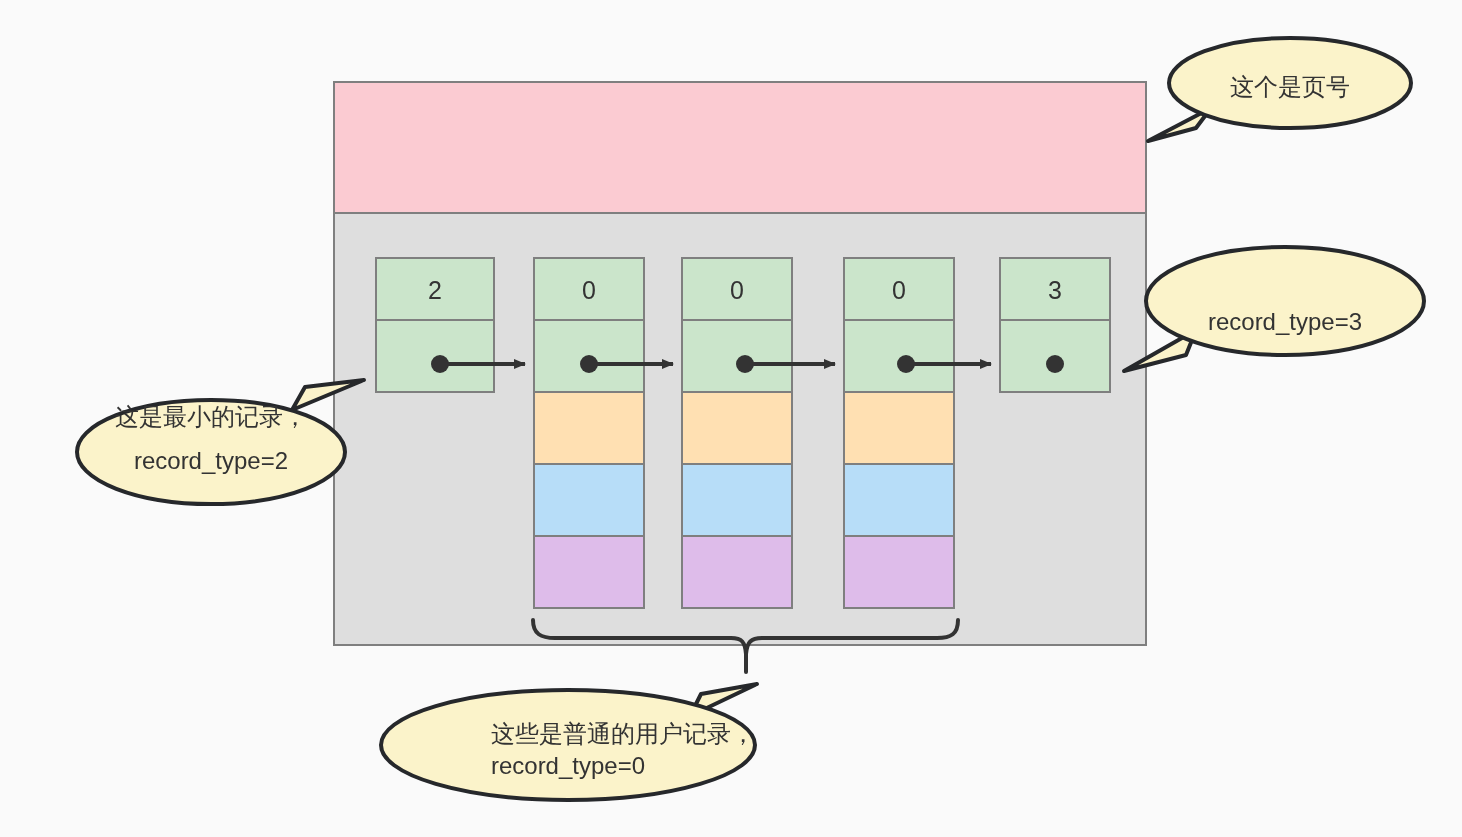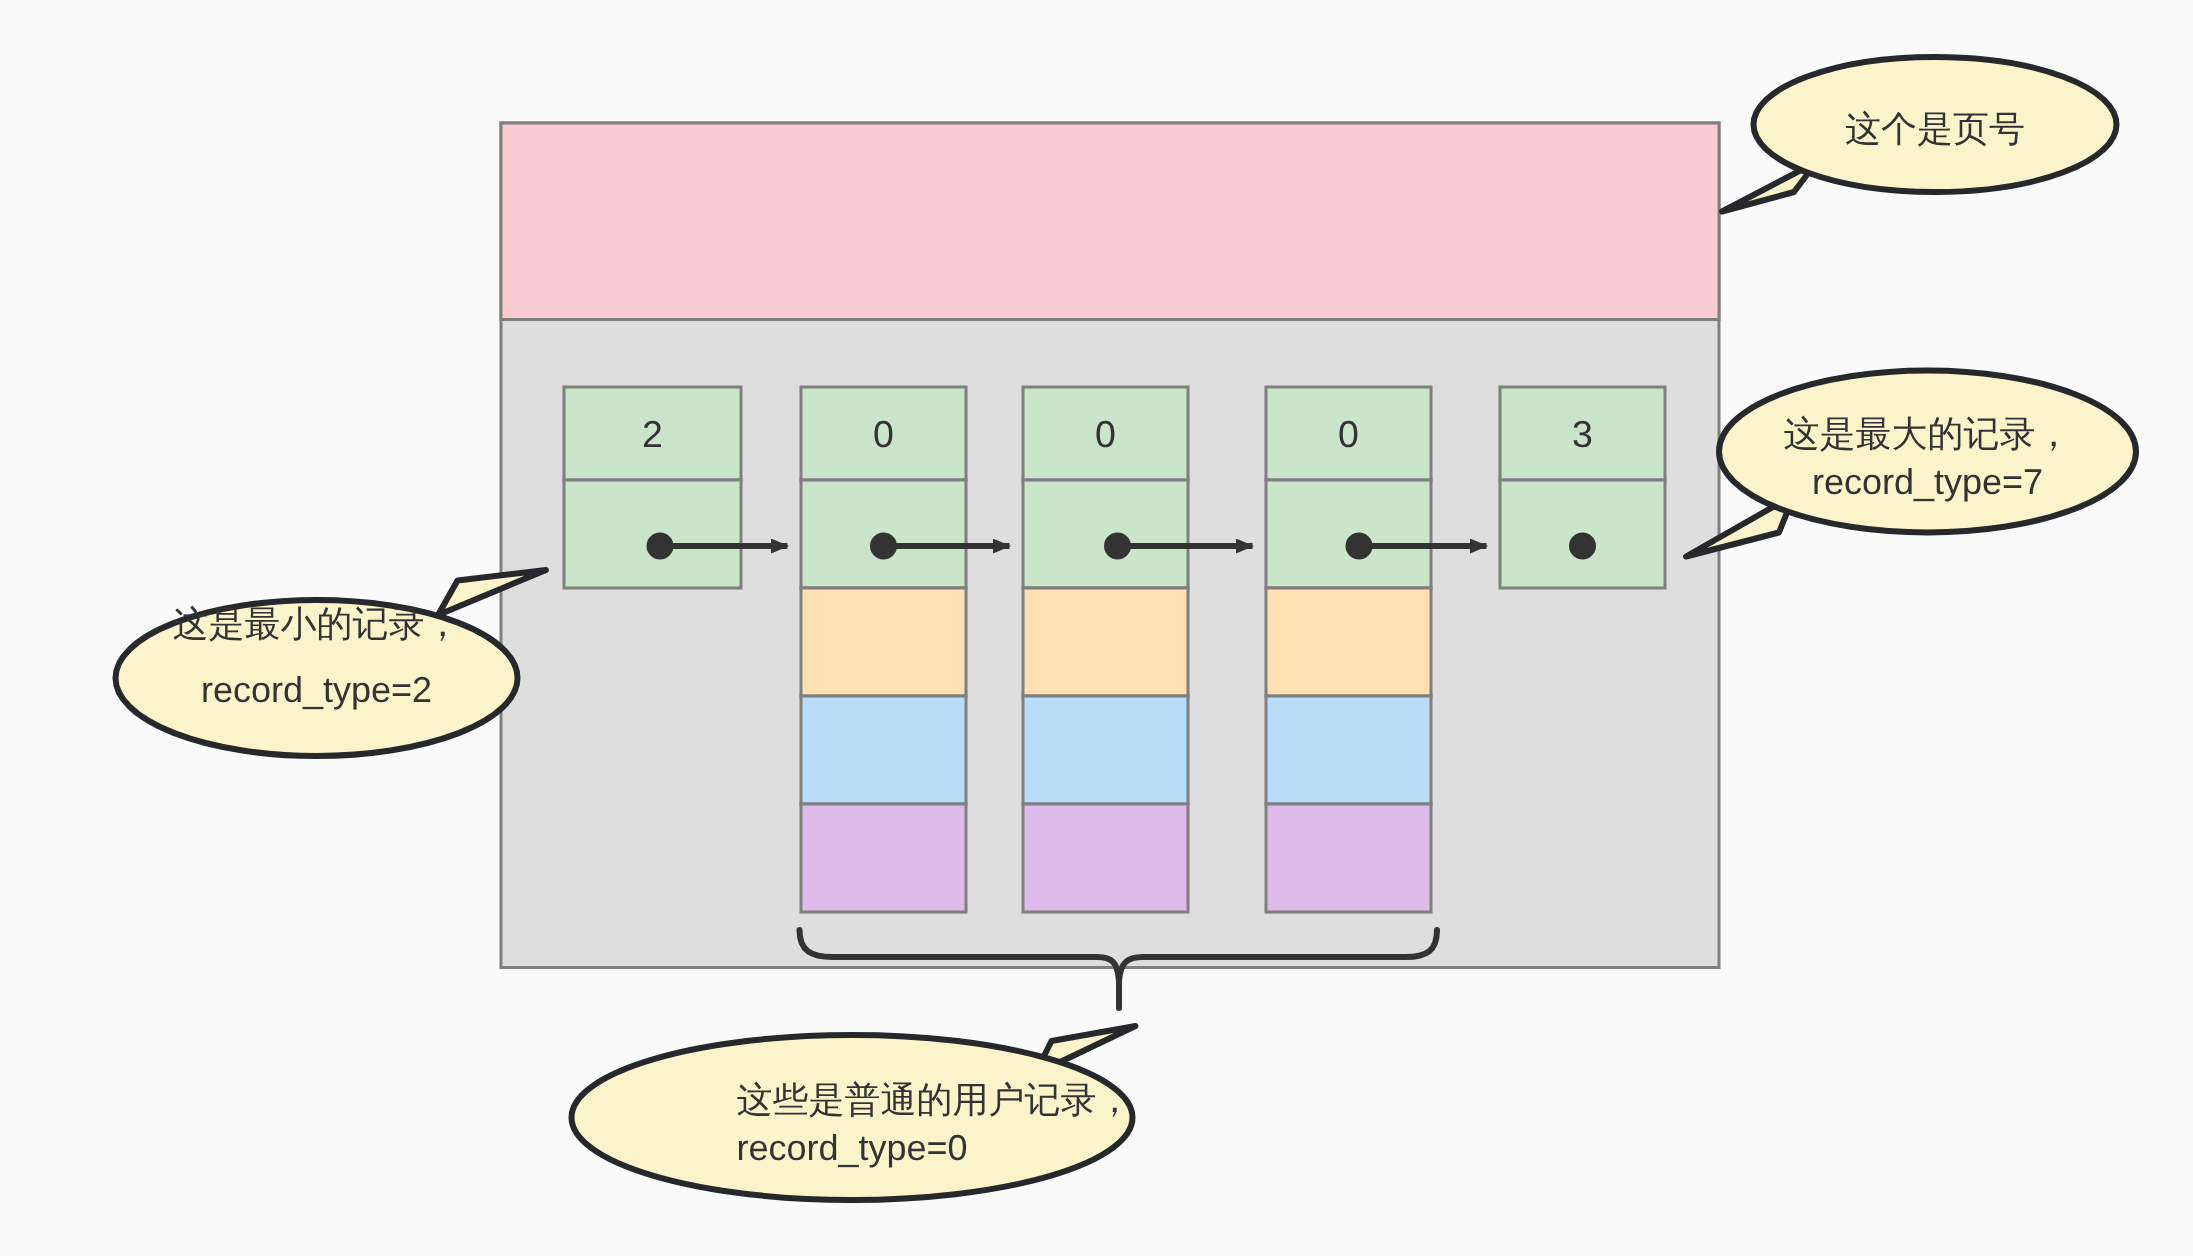--- a/index.html
+++ b/index.html
@@ -146,22 +146,21 @@
   <div class="txt cell-value-text" style="left:534px; top:275px; width:110px;">0</div>
 
   <div class="txt cell-value-text" style="left:682px; top:275px; width:110px;">0</div>
 
   <div class="txt cell-value-text" style="left:844px; top:275px; width:110px;">0</div>
 
   <div class="txt cell-value-text" style="left:1000px; top:275px; width:110px;">3</div>
 
   <div class="txt callout-text" style="left:1169px; top:72px; width:242px;">这个是页号</div>
 
-  <div class="txt callout-text" style="left:1146px; top:275px; width:278px;">这是最大的记录，</div>
-  <div class="txt callout-text" style="left:1146px; top:307px; width:278px;">record_type=7</div>
+  <div class="txt callout-text" style="left:1146px; top:307px; width:278px;">record_type=3</div>
 
   <div class="txt callout-text" style="left:77px; top:402px; width:268px;">这是最小的记录，</div>
   <div class="txt callout-text" style="left:77px; top:446px; width:268px;">record_type=2</div>
 
   <div class="txt callout-text" style="left:381px; top:719px; width:374px;text-align:right;">这些是普通的用户记录，</div>
   <div class="txt callout-text" style="left:381px; top:751px; width:374px;">record_type=0</div>
 
 </div>
 
 </body></html>

